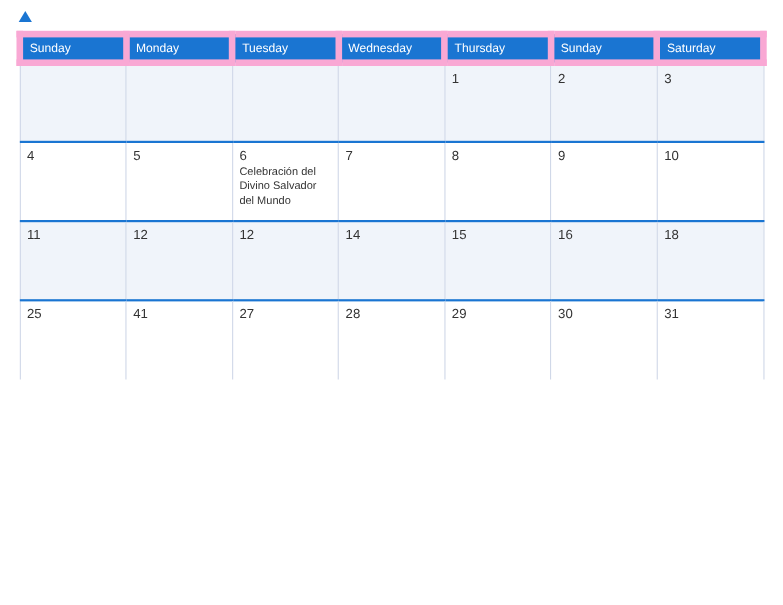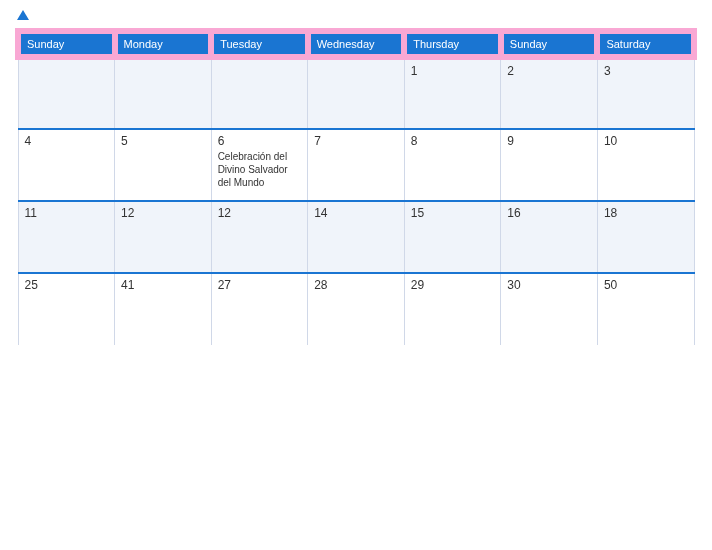--- a/index.html
+++ b/index.html
@@ -215,18 +215,18 @@
           <td>
             <span class="day-num">28</span>
           </td>
           <td>
             <span class="day-num">29</span>
           </td>
           <td>
             <span class="day-num">30</span>
           </td>
           <td>
-            <span class="day-num">50</span>
+            <span class="day-num">31</span>
           </td>
         </tr>
       </tbody>
   </table>
 </div>
 
 </body></html>

